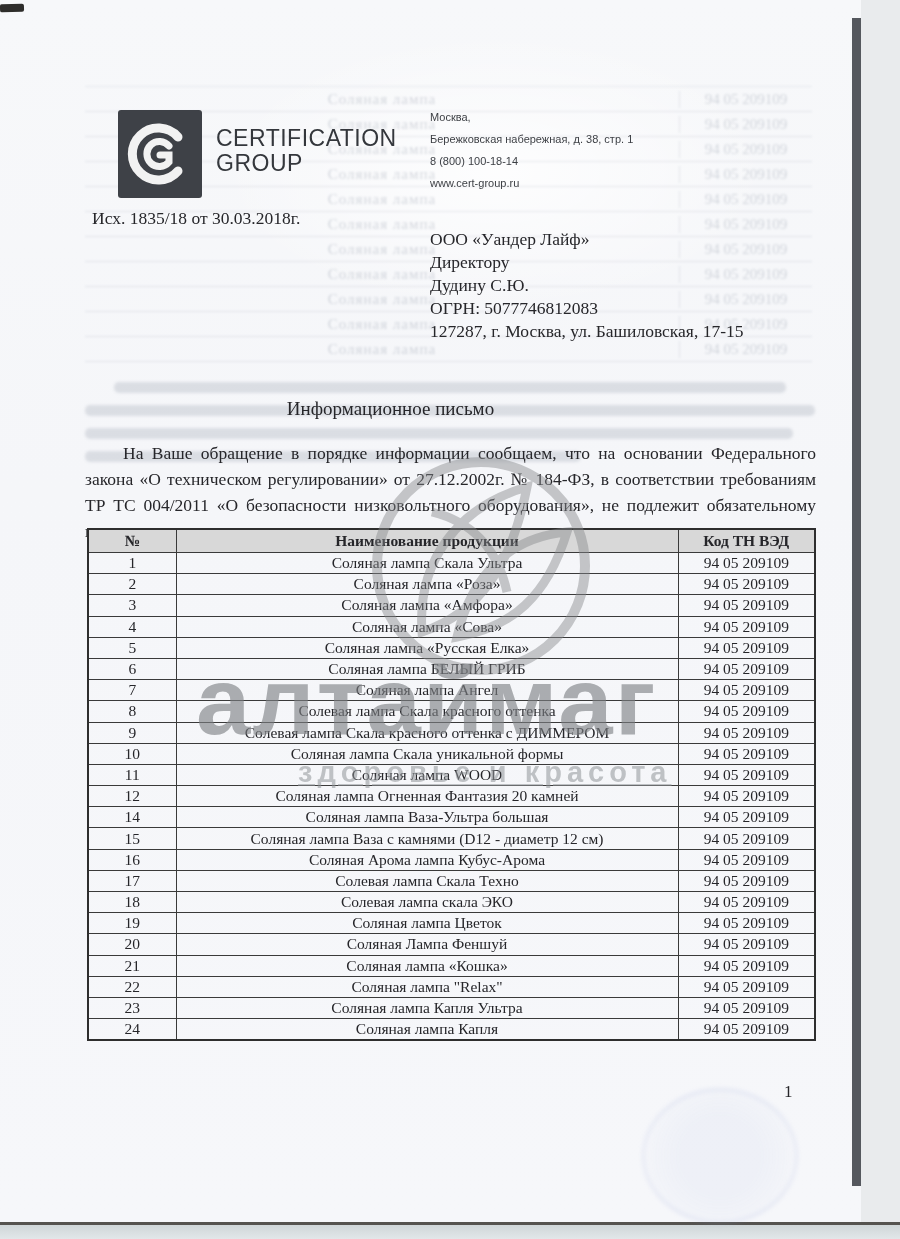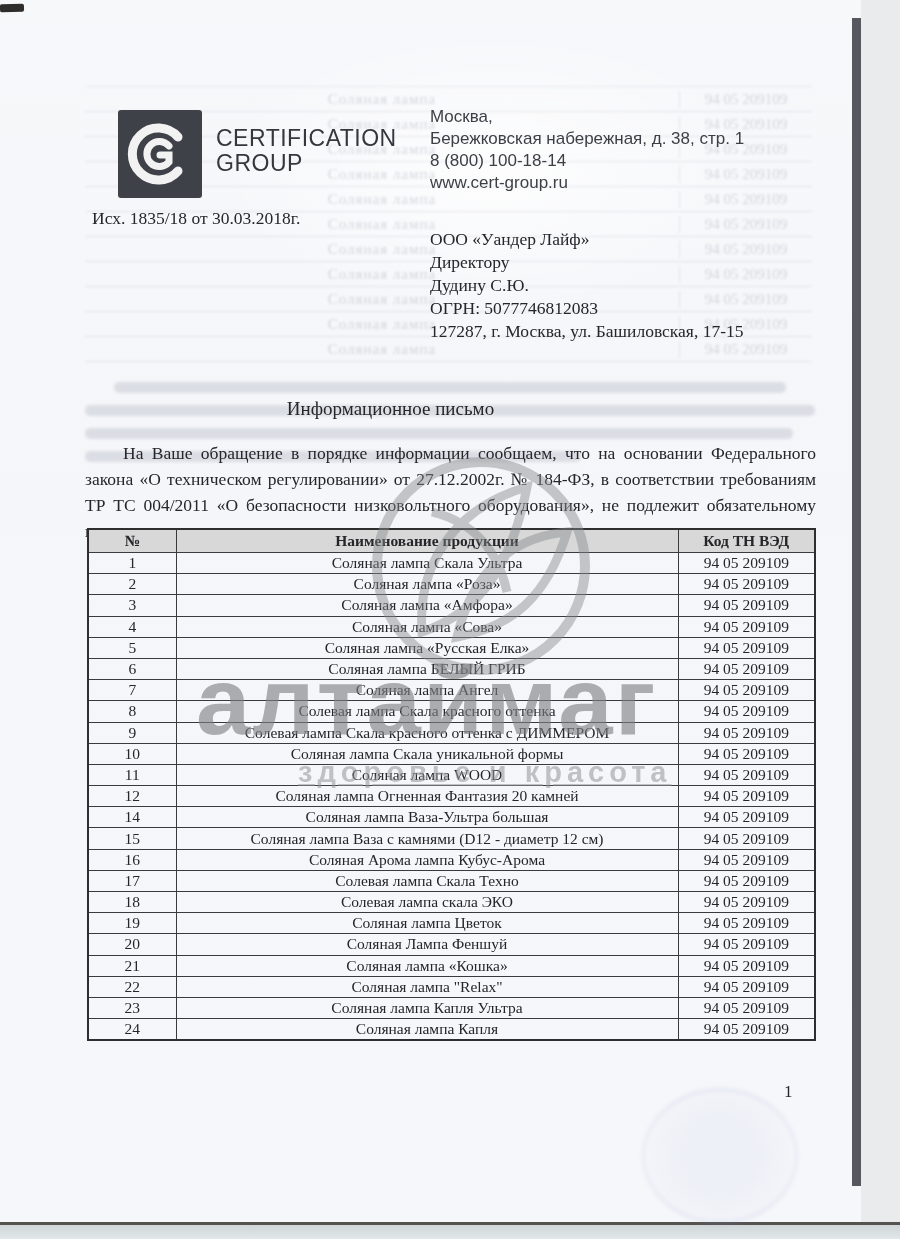--- a/index.html
+++ b/index.html
@@ -55,21 +55,21 @@
   .letterhead{position:absolute;left:0;top:0;width:900px;z-index:2;}
   .logo-box{position:absolute;left:118px;top:110px;width:84px;height:88px;}
   .logo-text{
     position:absolute;left:216px;top:126px;
     font-family:"Liberation Sans", sans-serif;font-weight:400;color:var(--sans-ink);
     font-size:23px;line-height:25px;letter-spacing:.5px;
   }
   .address{
     position:absolute;left:430px;top:106px;
     font-family:"Liberation Sans", sans-serif;color:#3c3f44;
-    font-size:17px;line-height:22px;
+    font-size:11px;line-height:22px;
   }
   .ref-line{position:absolute;left:92px;top:200px;font-size:17.5px;z-index:2;margin-top:8px;}
   .recipient{position:absolute;left:430px;top:228px;font-size:17.5px;line-height:23px;z-index:2;}
 
   
   .letter-title{position:absolute;left:0;top:398px;width:781px;text-align:center;font-size:19px;z-index:2;}
   .body-par{
     position:absolute;left:85px;top:440px;width:731px;z-index:2;
     font-size:17.5px;line-height:26px;text-align:justify;text-indent:38px;
   }

